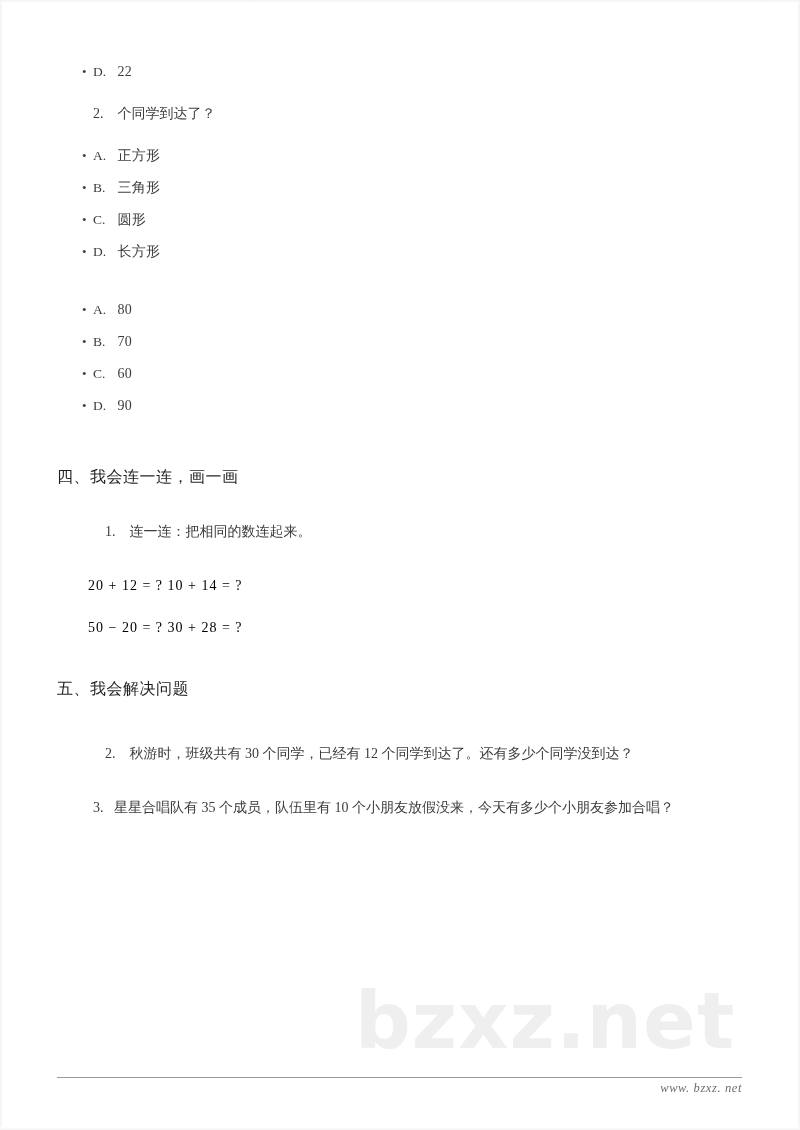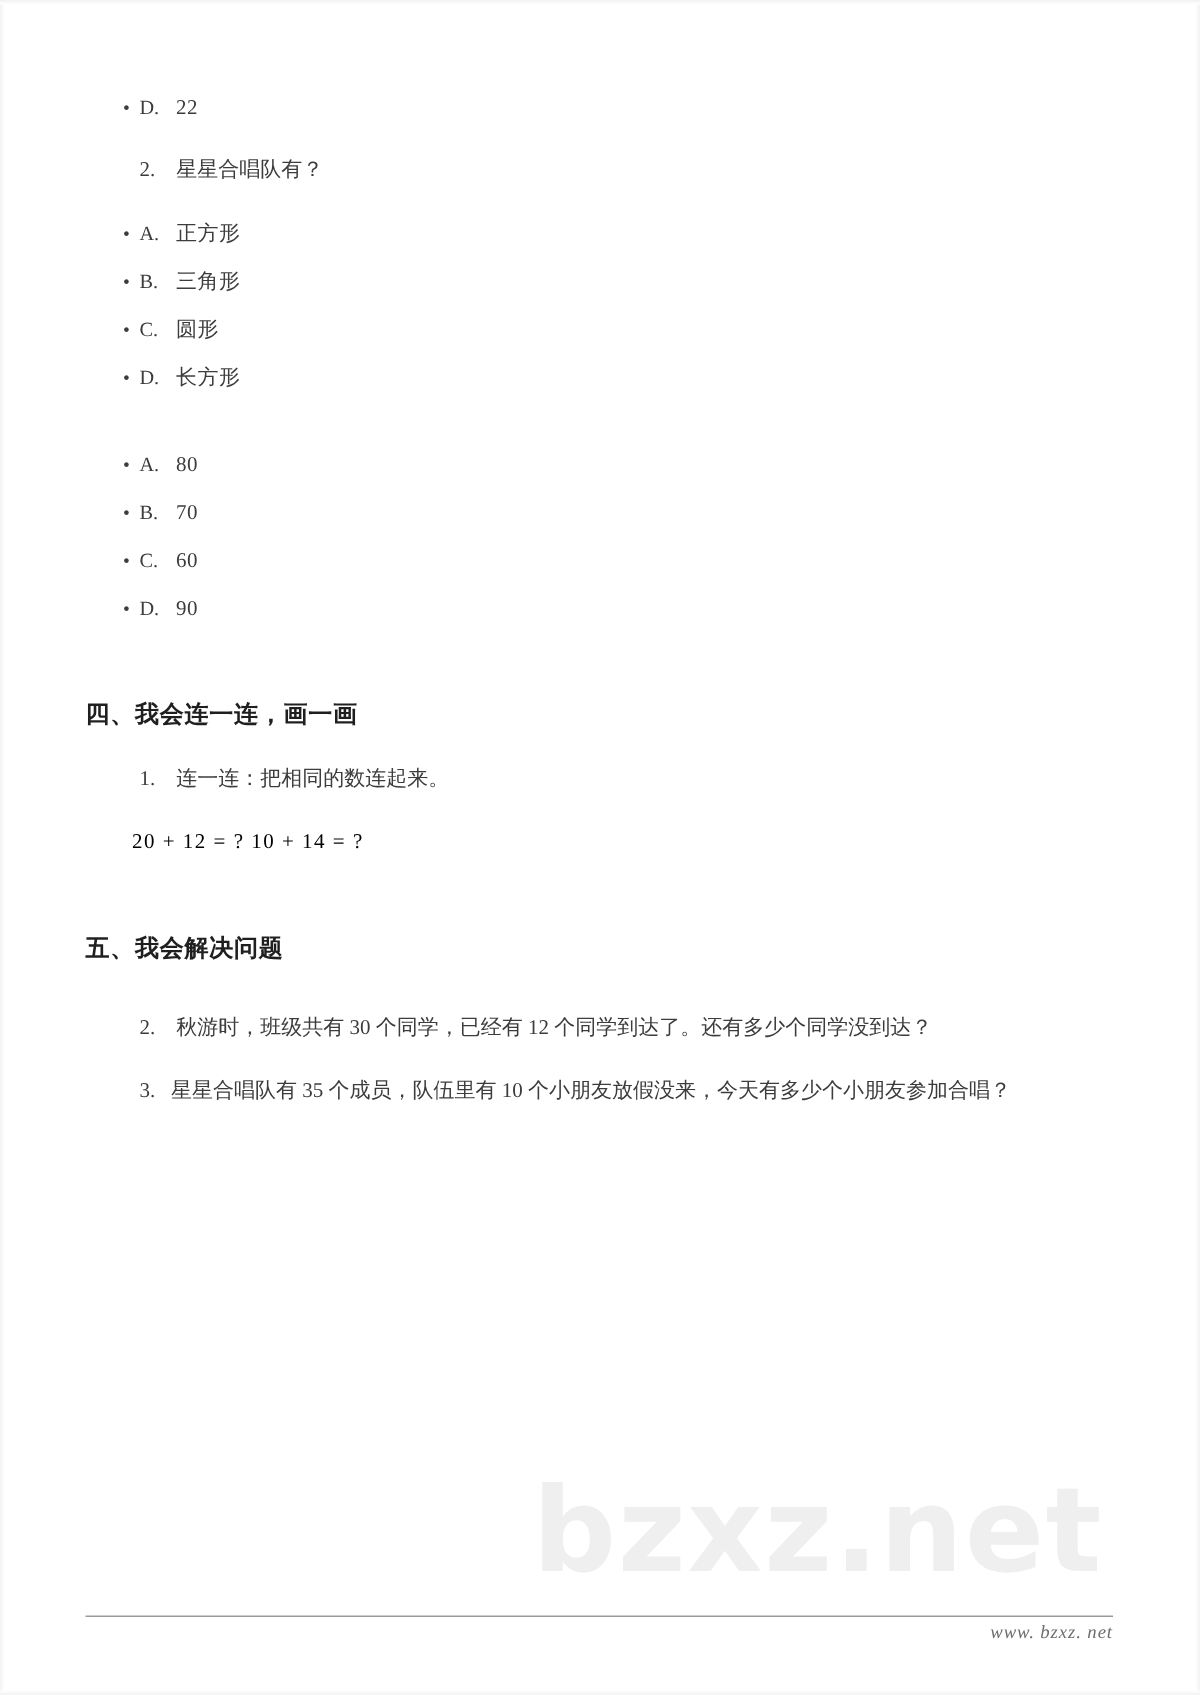--- a/index.html
+++ b/index.html
@@ -93,28 +93,28 @@
     min-width: 21px;
   }
 
   
   .section-heading {
     margin: 0;
     padding: 0 11px 0 57px;
     height: 34px;
     line-height: 34px;
     font-size: 16px;
-    font-weight: bold;
+    font-weight: normal;
     color: #1f1f1f;
     letter-spacing: 0.5px;
   }
 
   
   .para {
-    margin: 0;
+    margin: 12px;
     padding: 0 0 0 93px;
     line-height: 32px;
     font-size: 14px;
     color: #3c3c3c;
   }
   .para-wrap {
     margin: 0;
     padding: 0 68px 0 57px;
     line-height: 32px;
     font-size: 14px;
@@ -195,21 +195,21 @@
     <div class="choice">
       <span class="bullet">•</span>
       <span class="letter">D.</span>
       <span class="opt-text">22</span>
     </div>
 
     <div class="spacer-sm"></div>
 
     <div class="qstem">
       <span class="qnum">2.</span>
-      <span>星星合唱队有？</span>
+      <span>个同学到达了？</span>
     </div>
 
     <div class="spacer-sm"></div>
 
     <div class="choice">
       <span class="bullet">•</span>
       <span class="letter">A.</span>
       <span class="opt-text">正方形</span>
     </div>
     <div class="choice">
@@ -262,20 +262,21 @@
 
     <div class="para">
       <span class="qnum" style="display:inline-block;min-width:21px;">1.</span>
       <span>连一连：把相同的数连起来。</span>
     </div>
 
     <div class="spacer-sm"></div>
 
     <div class="eqline">20 + 12 = ? 10 + 14 = ?</div>
     <div class="spacer-sm"></div>
+    <div class="eqline">50 − 20 = ? 30 + 28 = ?</div>
 
     <div style="height:28px;"></div>
 
     <div class="section-heading">五、我会解决问题</div>
 
     <div class="spacer-sm"></div>
 
 
     <div class="spacer-sm"></div>
 

